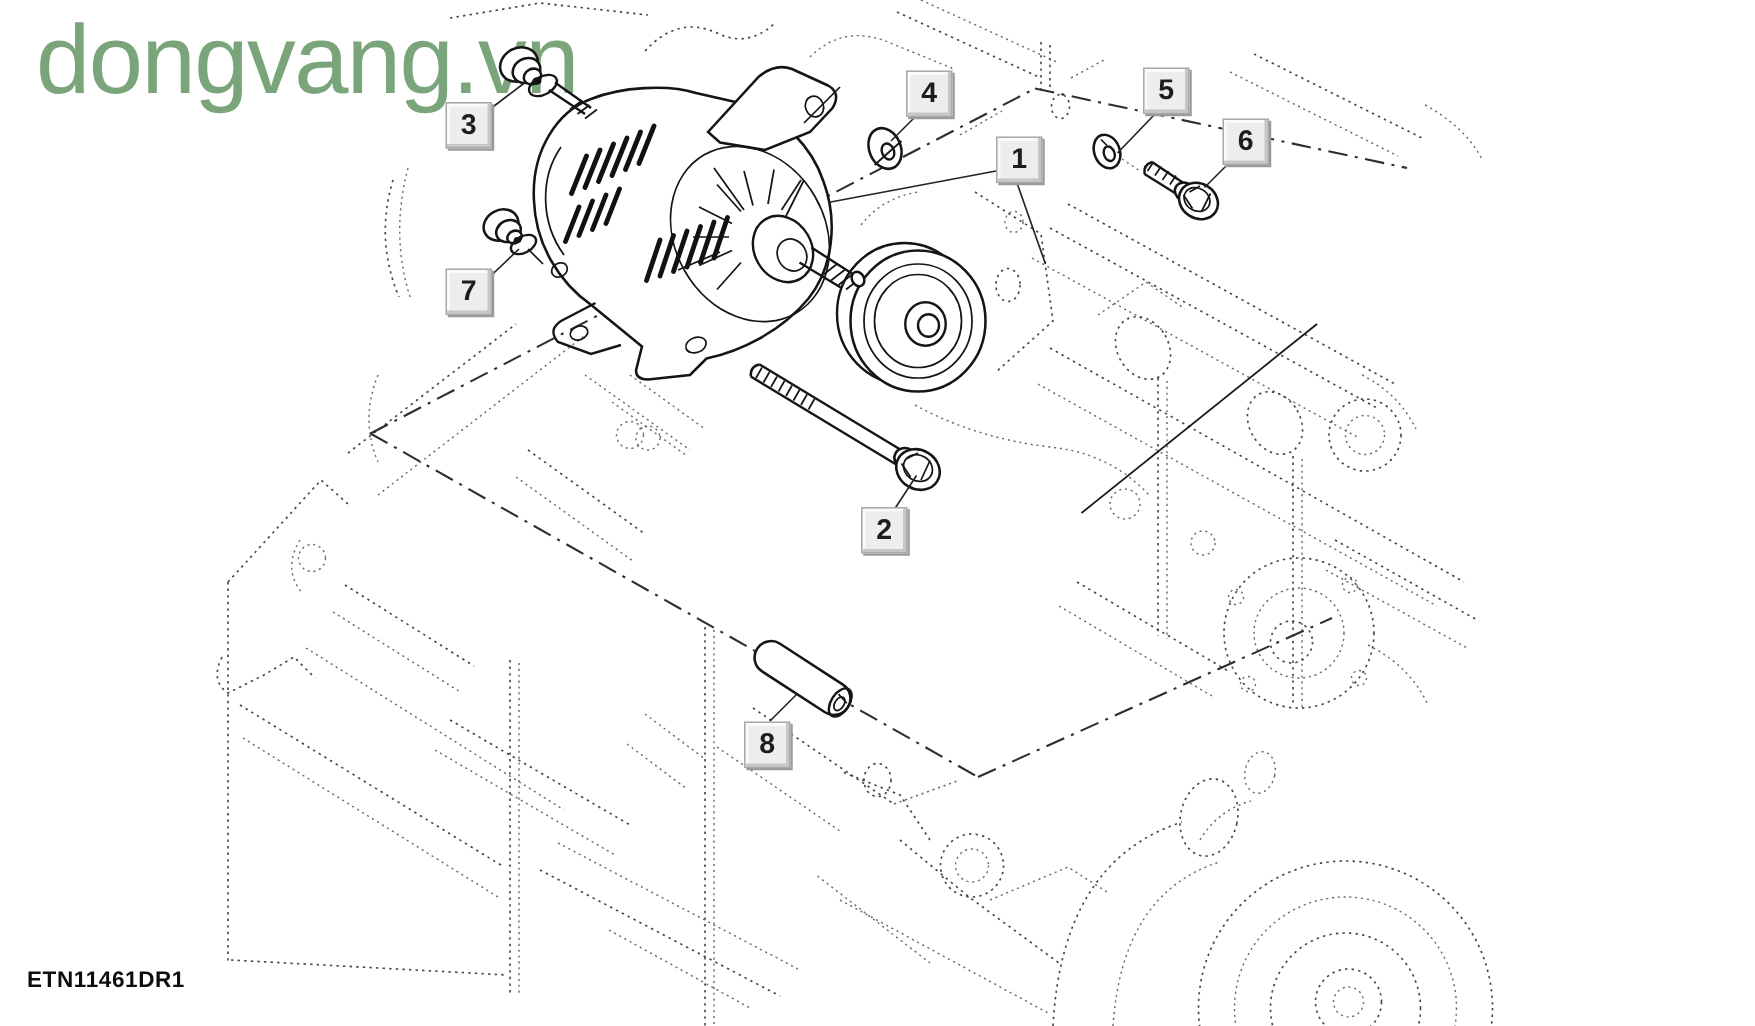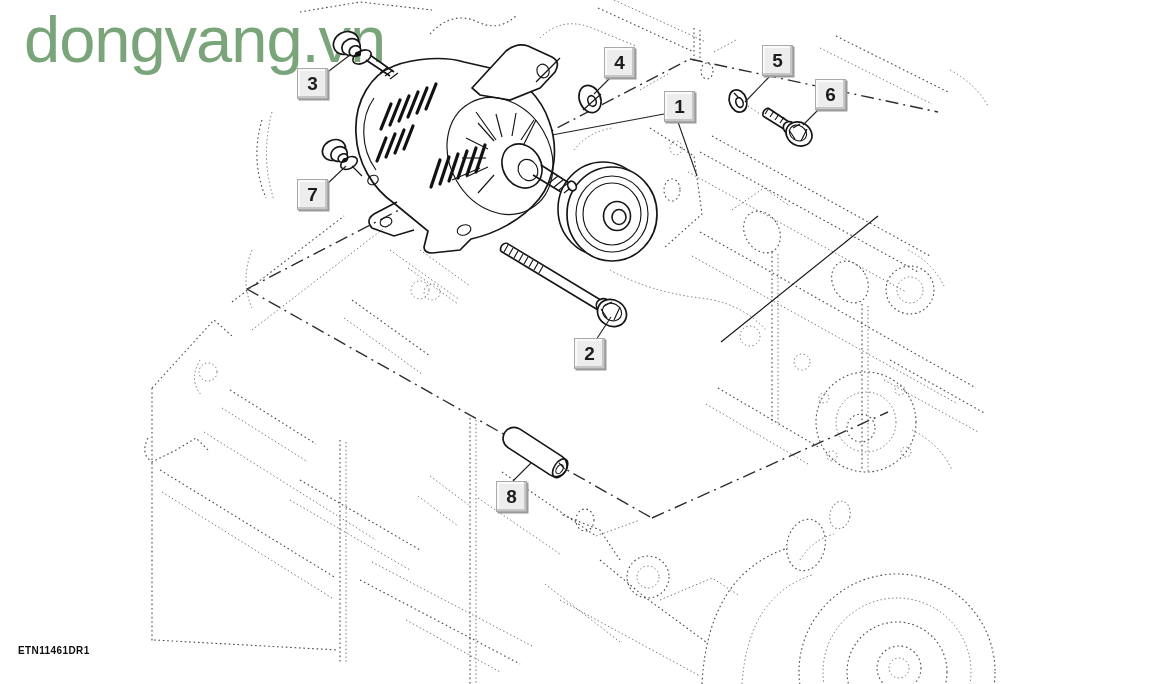--- a/index.html
+++ b/index.html
@@ -1,21 +1,21 @@
 <!DOCTYPE html>
 <html><head>
 <meta charset="utf-8">
 <style>
   html,body{margin:0;padding:0;background:#fff;}
   .stage{position:relative;width:1170px;height:684px;background:#fff;overflow:hidden;
          font-family:"Liberation Sans",sans-serif;}
   .watermark{position:absolute;left:24px;top:2px;font-size:65px;letter-spacing:-1px;
              color:#7aa57b;z-index:1;white-space:nowrap;}
   .diagram-svg{position:absolute;left:0;top:0;z-index:2;}
-  .drawing-code{position:absolute;left:18px;top:645px;font-size:10px;font-weight:bold;
+  .drawing-code{position:absolute;left:18px;top:645px;font-size:15px;font-weight:bold;
                 color:#0d0d0d;letter-spacing:.4px;z-index:4;}
   .callout{position:absolute;width:31px;height:31px;background:#ededed;
            border:1px solid #a9a9a9;box-sizing:border-box;z-index:3;
            box-shadow:inset -2px -2px 0 #c6c6c6, inset 2px 2px 0 #fafafa, 1.5px 1.5px 0 #9a9a9a;
            display:flex;align-items:center;justify-content:center;
            font-size:19px;font-weight:bold;color:#1d1d1d;cursor:pointer;}
   
   .d1{fill:none;stroke:#474747;stroke-width:1.1;stroke-dasharray:1.6 2.8;}
   .d2{fill:none;stroke:#6b6b6b;stroke-width:.95;stroke-dasharray:1.4 2.5;}
   .dashdot{fill:none;stroke:#2e2e2e;stroke-width:1.4;stroke-dasharray:13 5 2 5;}

